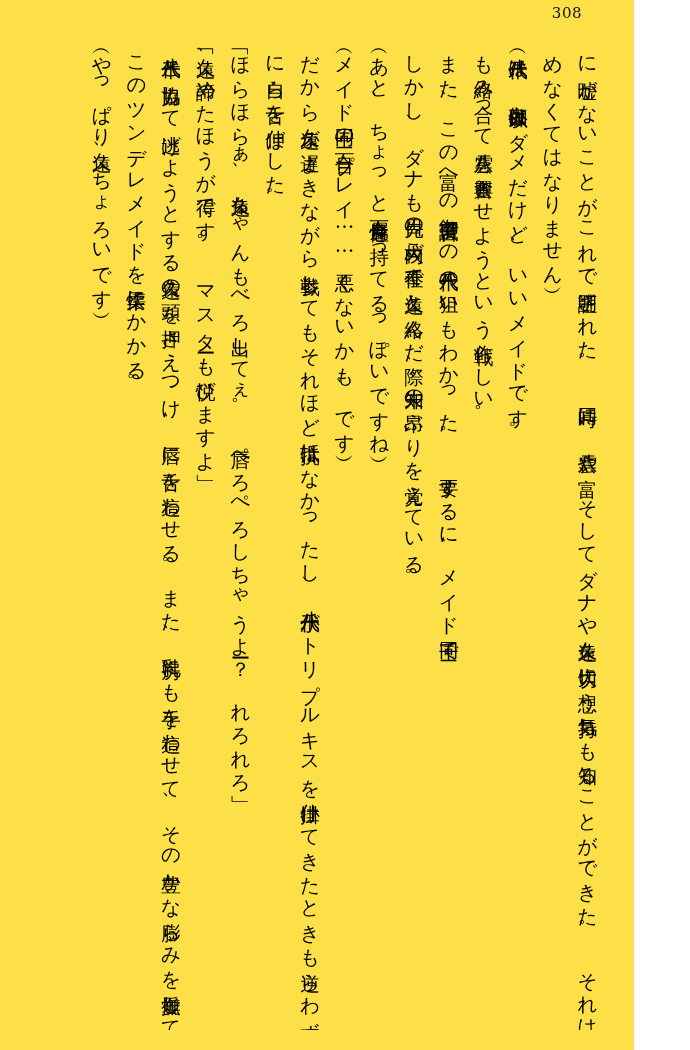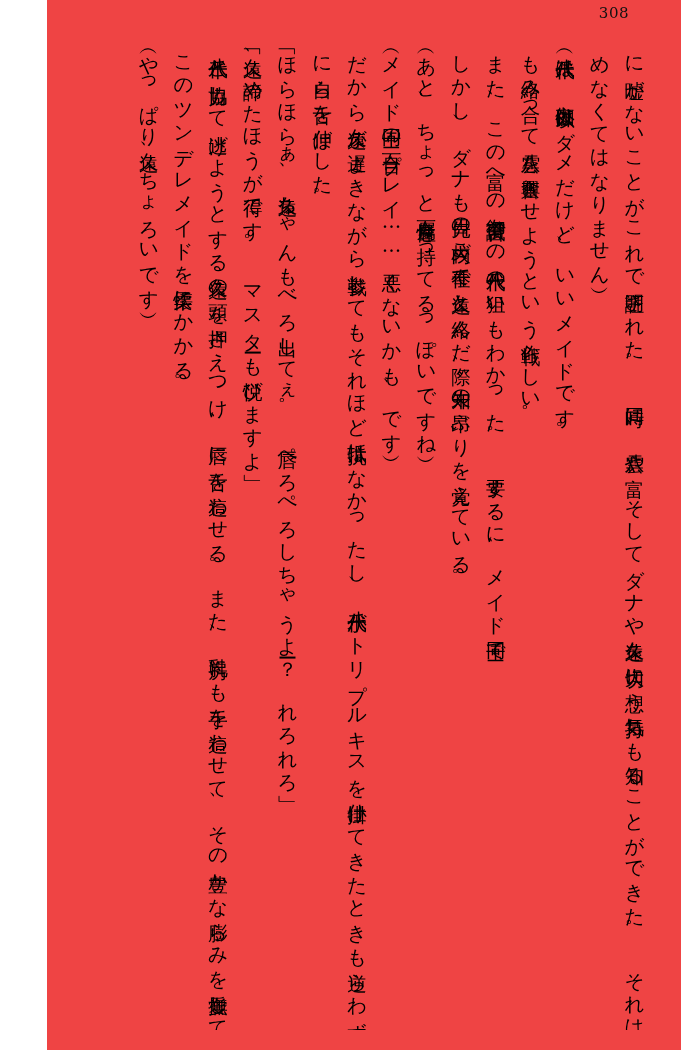--- a/index.html
+++ b/index.html
@@ -11,23 +11,22 @@
     width: 690px;
     height: 1050px;
     overflow: hidden;
     font-family: "DejaVu Serif", "Liberation Serif", serif;
     color: #000000;
   }
   .page {
     position: relative;
     width: 634px;
     height: 1050px;
-    background: #ef4444;
+    background: #fde047;
     box-sizing: border-box;
-    margin-left: 47px;
   }
   .page-number {
     position: absolute;
     top: 4px;
     right: 52px;
     font-size: 15px;
     letter-spacing: 0.5px;
     font-family: "DejaVu Serif", "Liberation Serif", serif;
     color: #111;
   }

